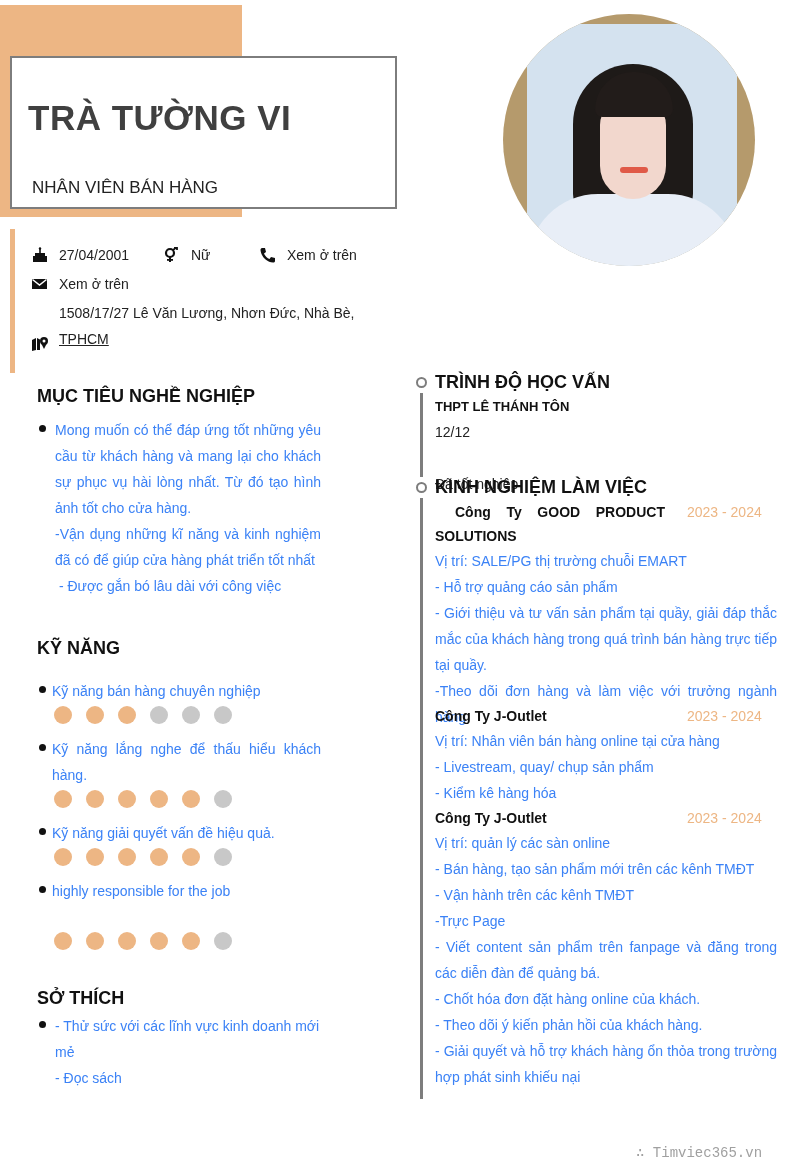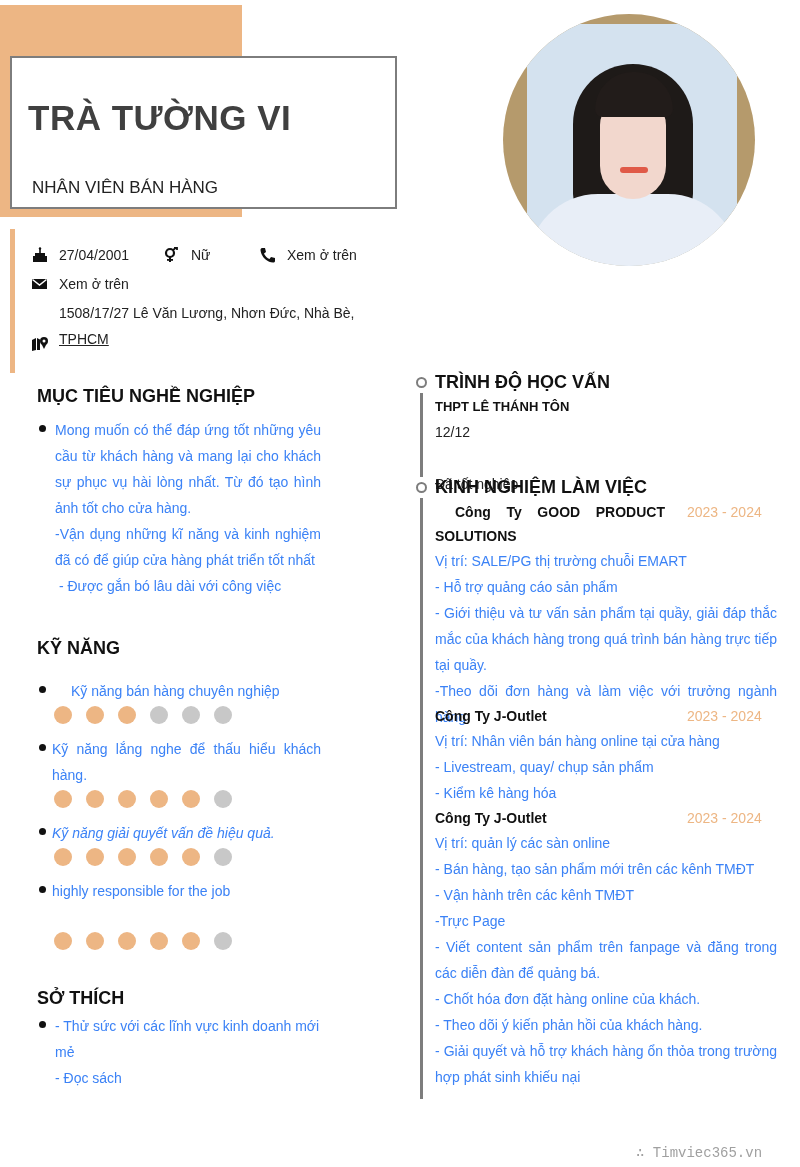--- a/index.html
+++ b/index.html
@@ -125,21 +125,21 @@
   <span class="ln just">sự phục vụ hài lòng nhất. Từ đó tạo hình</span>
   <span class="ln">ảnh tốt cho cửa hàng.</span>
   <span class="ln just">-Vận dụng những kĩ năng và kinh nghiệm</span>
   <span class="ln">đã có để giúp cửa hàng phát triển tốt nhất</span>
   <span class="ln" style="white-space:pre;"> - Được gắn bó lâu dài với công việc</span>
 </div>
 
 <div class="sec-title" style="left:37px; top:638px;">KỸ NĂNG</div>
 
 <div class="bullet" style="left:39px; top:686px;"></div>
-<div class="para" style="left:52px; top:678px; width:269px;margin-left:19px;">
+<div class="para" style="left:52px; top:678px; width:269px;">
   <span class="ln">Kỹ năng bán hàng chuyên nghiệp</span>
 </div>
 <div class="dots" style="left:54px; top:706px;">
   <div class="dot on"></div>
   <div class="dot on"></div>
   <div class="dot on"></div>
   <div class="dot"></div>
   <div class="dot"></div>
   <div class="dot"></div>
 </div>
@@ -152,21 +152,21 @@
 <div class="dots" style="left:54px; top:790px;">
   <div class="dot on"></div>
   <div class="dot on"></div>
   <div class="dot on"></div>
   <div class="dot on"></div>
   <div class="dot on"></div>
   <div class="dot"></div>
 </div>
 
 <div class="bullet" style="left:39px; top:828px;"></div>
-<div class="para" style="left:52px; top:820px; width:269px;font-style:italic;">
+<div class="para" style="left:52px; top:820px; width:269px;">
   <span class="ln">Kỹ năng giải quyết vấn đề hiệu quả.</span>
 </div>
 <div class="dots" style="left:54px; top:848px;">
   <div class="dot on"></div>
   <div class="dot on"></div>
   <div class="dot on"></div>
   <div class="dot on"></div>
   <div class="dot on"></div>
   <div class="dot"></div>
 </div>

